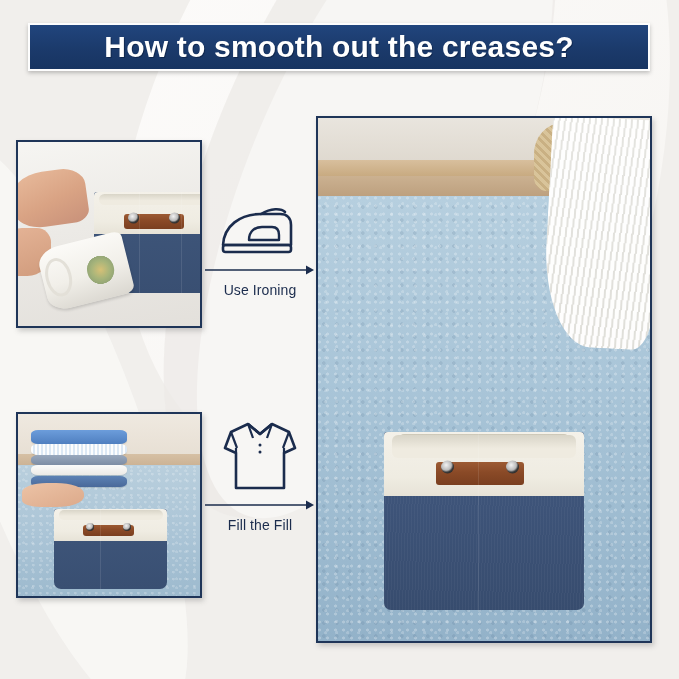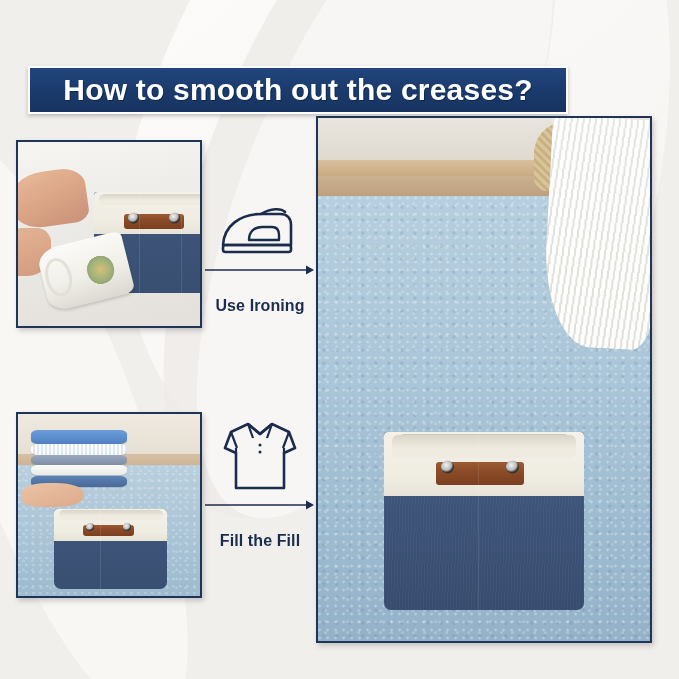--- a/index.html
+++ b/index.html
@@ -33,27 +33,26 @@
   }
   .sw4{
     width:170px;height:620px;left:-30px;top:120px;
     border-radius:50%;
     transform:rotate(-20deg);
     background:#f8f7f5;opacity:.9;
   }
 
   
   #banner{
-    position:absolute;left:28px;top:23px;width:540px;height:48px;
+    position:absolute;left:28px;top:23px;width:622px;height:48px;
     background:linear-gradient(180deg,#21457d 0%,#1b3a6b 55%,#173461 100%);
     border:2px solid #fdfdfd;
     box-shadow:0 2px 4px rgba(60,60,60,.30);
     display:flex;align-items:center;justify-content:center;
     box-sizing:border-box;
-    margin-top:43px;
   }
   #banner-text{
     color:#ffffff;font-size:30px;font-weight:bold;letter-spacing:.2px;
     white-space:nowrap;
     text-shadow:1px 1px 0 rgba(10,25,55,.55);
   }
 
   
   .panel{
     position:absolute;
@@ -203,21 +202,21 @@
   }
 
   
   .step{position:absolute;width:110px;text-align:center;}
   #step-1{left:205px;top:185px;}
   #step-2{left:205px;top:420px;}
   .step-icon{height:74px;display:flex;align-items:flex-end;justify-content:center;}
   .step-icon svg{display:block;}
   .step-arrow{margin-top:3px;}
   .step-label{
-    margin-top:17px;font-size:16px;font-weight:bold;color:#1b2c4d;
+    margin-top:2px;font-size:14px;font-weight:normal;color:#1b2c4d;
     letter-spacing:.1px;white-space:nowrap;
   }
 </style>
 </head>
 <body>
 
 <div id="bg">
   <div class="swoosh sw1"></div>
   <div class="swoosh sw2"></div>
   <div class="swoosh sw3"></div>

